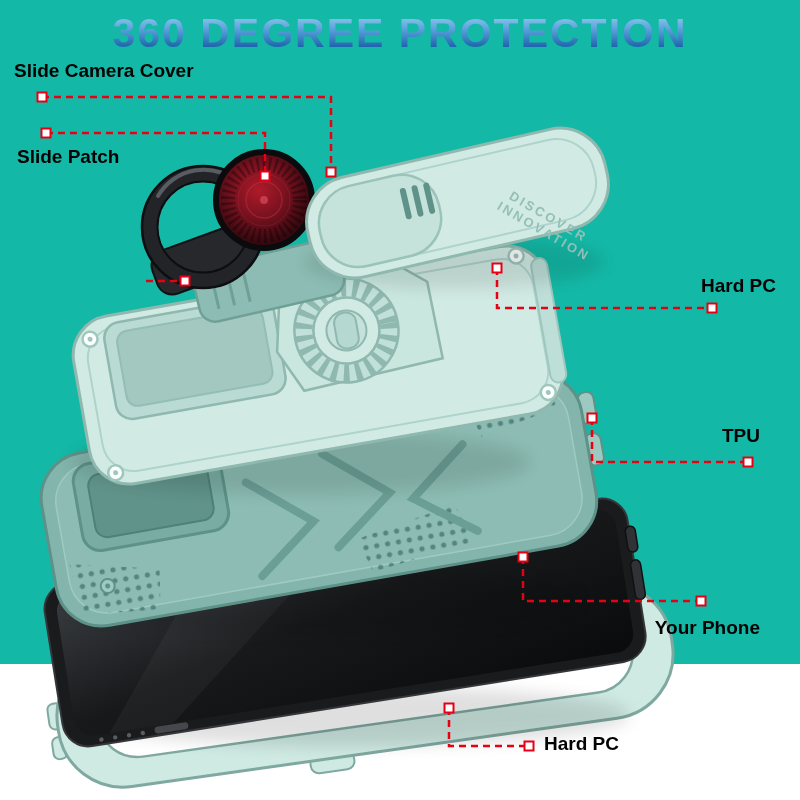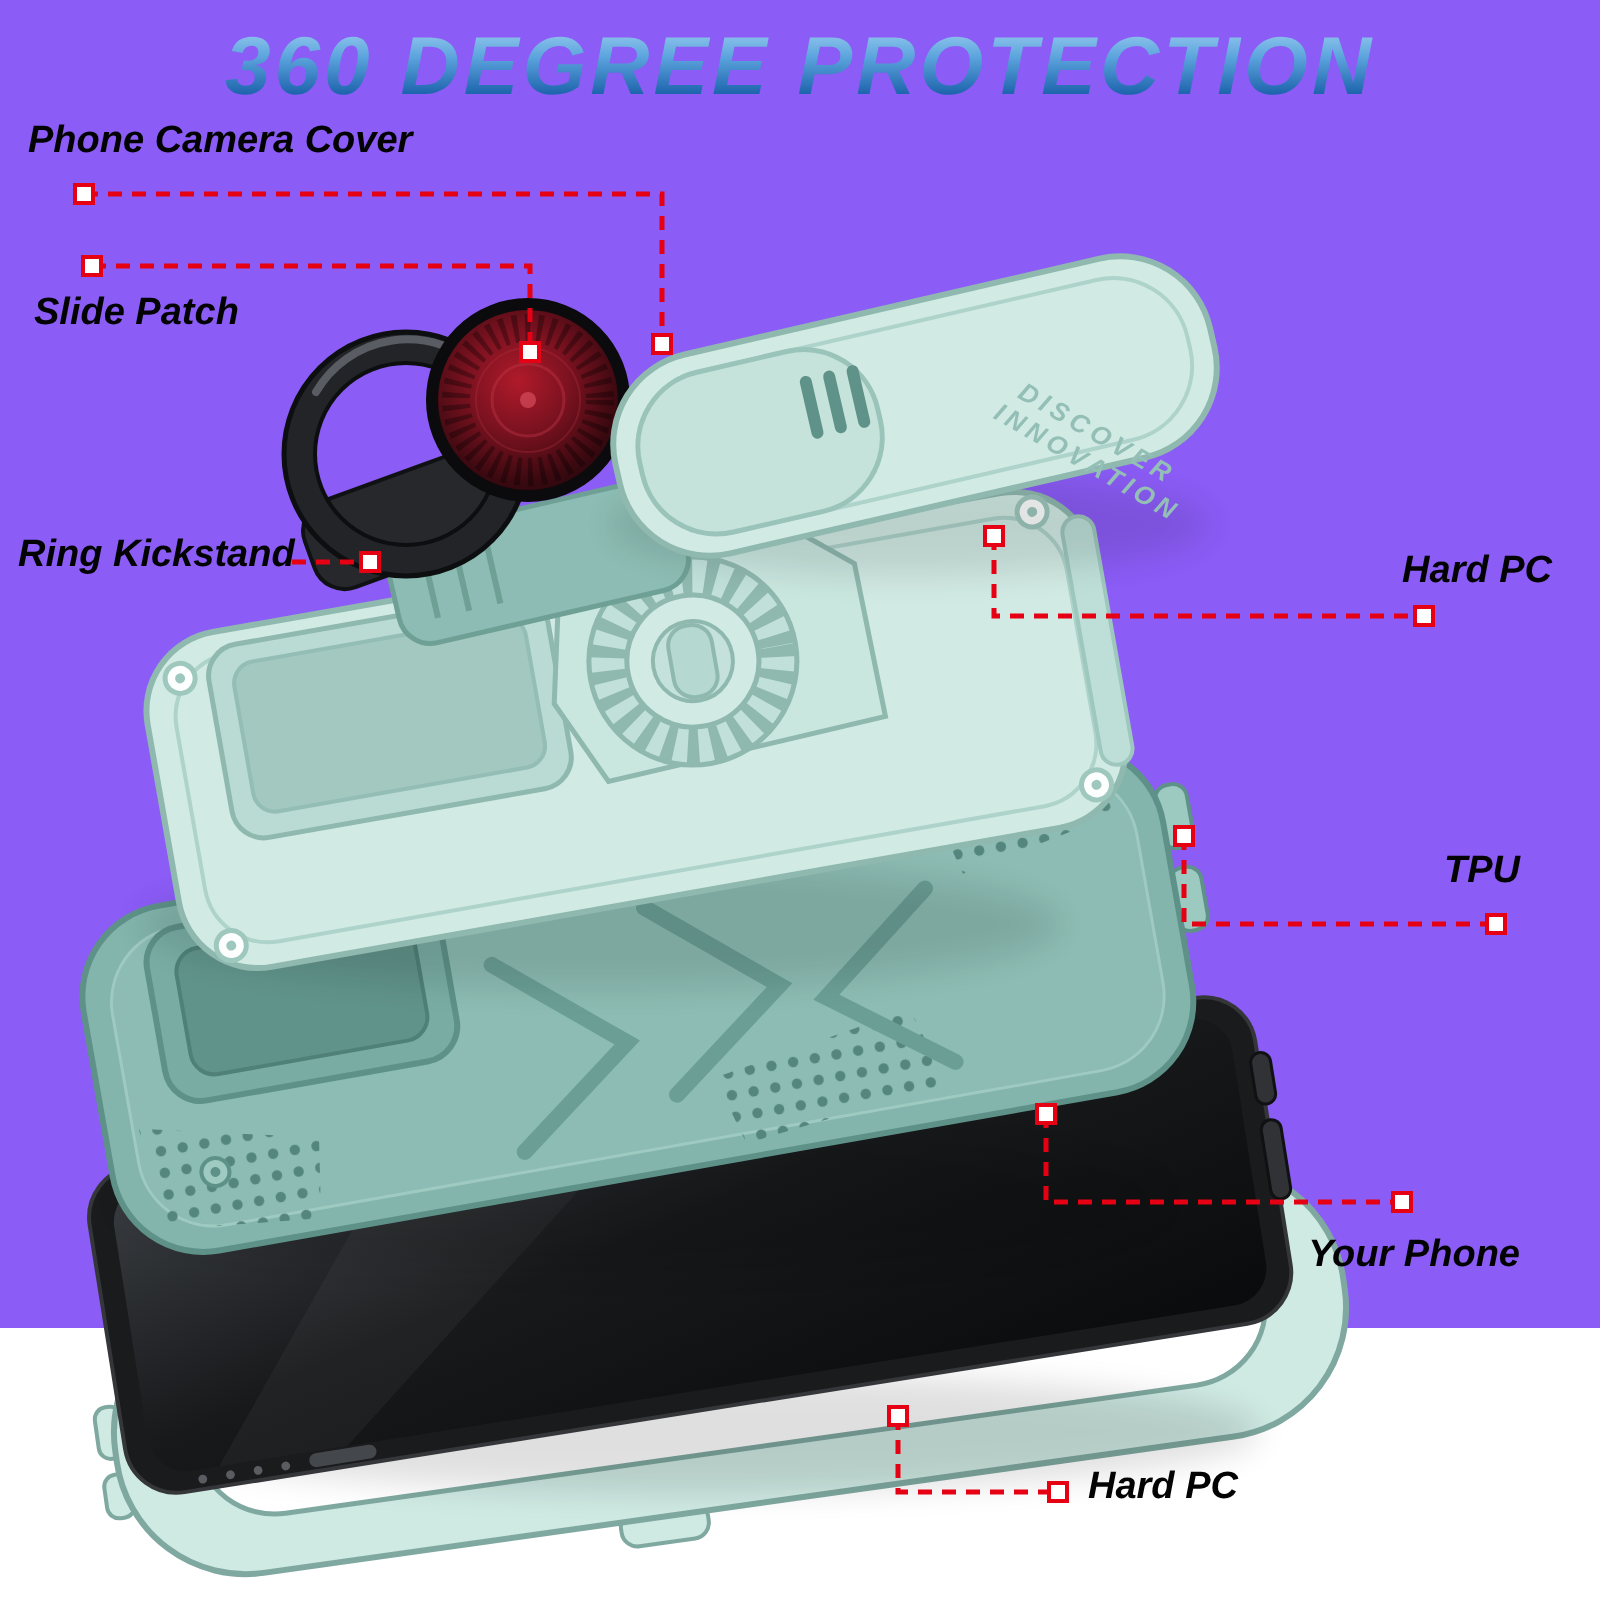--- a/index.html
+++ b/index.html
@@ -1,17 +1,17 @@
 <!DOCTYPE html>
 <html><head>
 <meta charset="utf-8">
 <style>
   html,body{margin:0;padding:0;background:#fff;}
   body{width:800px;height:800px;overflow:hidden;font-family:"Liberation Sans",sans-serif;}
-  .canvas{position:relative;width:800px;height:664px;background:#8b5cf6;font-style:italic;}
+  .canvas{position:relative;width:800px;height:664px;background:#14b8a6;}
   .title{
     position:absolute;top:10px;left:0;width:800px;text-align:center;
     font-size:41px;font-weight:900;letter-spacing:2px;
     background:linear-gradient(180deg,#a9d5f4 0%,#5ea6de 38%,#1b62ab 80%,#2f7ac2 100%);
     -webkit-background-clip:text;background-clip:text;color:transparent;
     white-space:nowrap;
   }
   .callout-label{
     position:absolute;font-size:19px;font-weight:bold;color:#030303;white-space:nowrap;
   }
@@ -197,21 +197,20 @@
       <rect x="707.5" y="303.5" width="9" height="9"></rect>
       <rect x="587.5" y="413.5" width="9" height="9"></rect>
       <rect x="743.5" y="457.5" width="9" height="9"></rect>
       <rect x="518.5" y="552.5" width="9" height="9"></rect>
       <rect x="696.5" y="596.5" width="9" height="9"></rect>
       <rect x="444.5" y="703.5" width="9" height="9"></rect>
       <rect x="524.5" y="741.5" width="9" height="9"></rect>
     </g>
   </svg>
 
-  <div class="callout-label lbl-slide">Phone Camera Cover</div>
+  <div class="callout-label lbl-slide">Slide Camera Cover</div>
   <div class="callout-label lbl-metal">Slide Patch</div>
-  <div class="callout-label lbl-ring">Ring Kickstand</div>
   <div class="callout-label lbl-hardpc-top">Hard PC</div>
   <div class="callout-label lbl-tpu">TPU</div>
   <div class="callout-label lbl-phone">Your Phone</div>
   <div class="callout-label lbl-hardpc-bottom">Hard PC</div>
 
 </div>
 
 </body></html>

